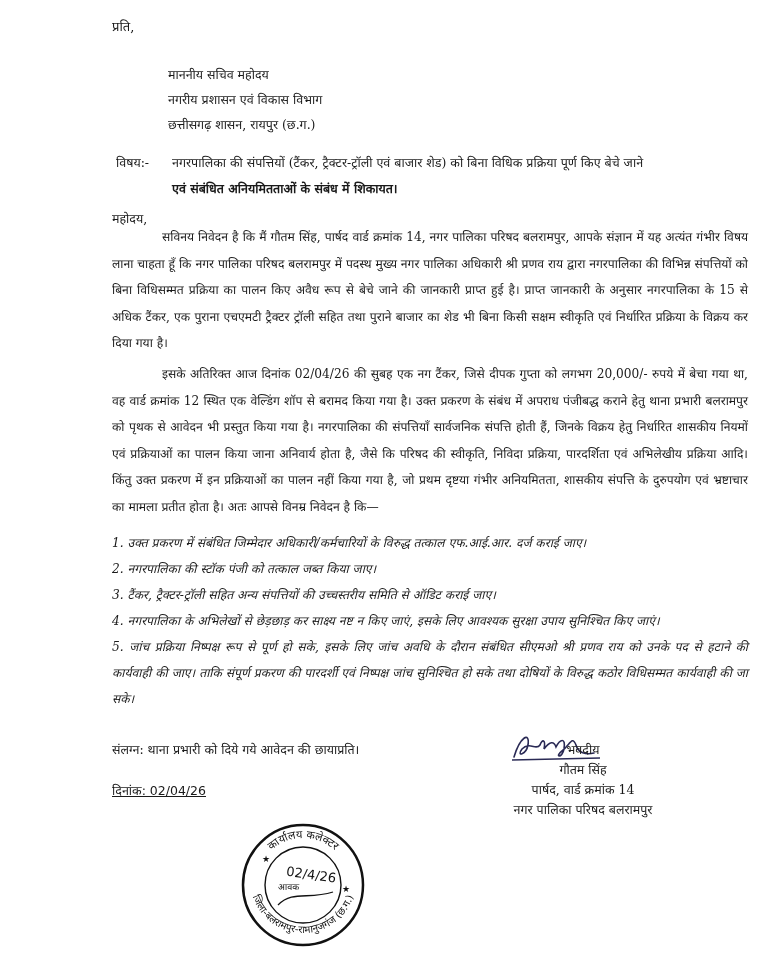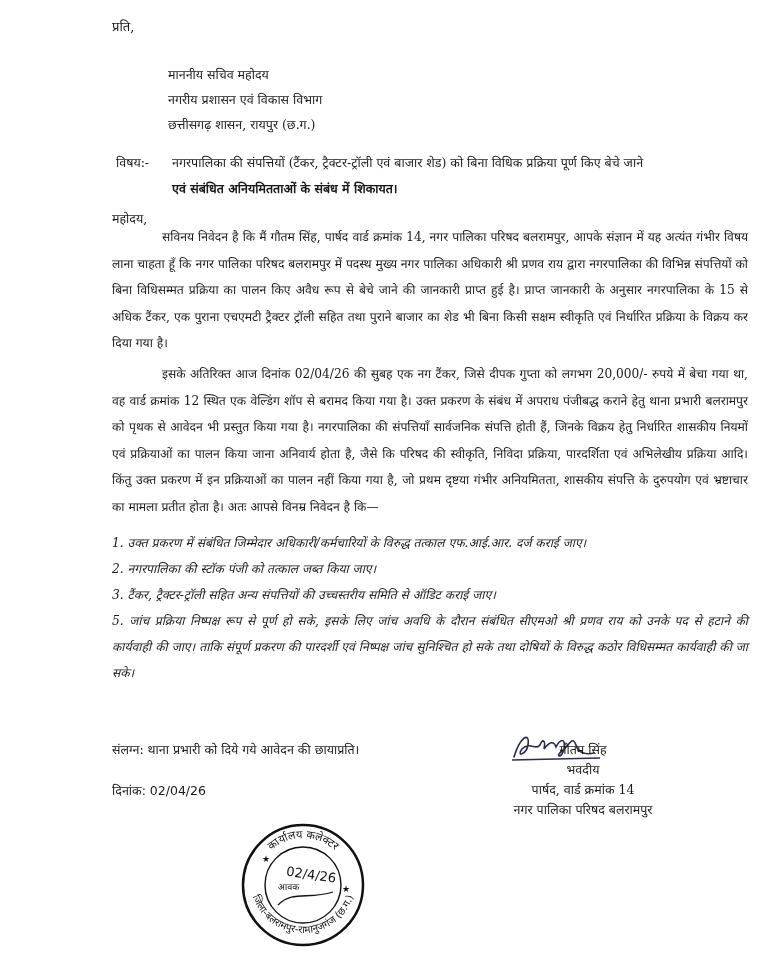--- a/index.html
+++ b/index.html
@@ -17,21 +17,21 @@
   .subject .line2 { padding-left: 56px; display: block; font-weight: bold; }
   .greeting { left: 84px; top: 210px; font-size: 12.5px; }
   .para {
     position: absolute; left: 84px; width: 636px; font-size: 12.2px;
     line-height: 26.5px; text-align: justify; text-indent: 50px;
     white-space: normal;
   }
   .list { position: absolute; left: 84px; width: 636px; font-size: 12.2px; line-height: 26px; }
   .list .item { text-align: justify; font-style: italic; }
   .attach { left: 84px; top: 741px; font-size: 12.5px; }
-  .date { left: 84px; top: 782px; font-size: 12.5px; font-family: "DejaVu Sans", "Liberation Sans", sans-serif; }
+  .date { left: 84px; top: 782px; font-size: 12.5px; font-family: "DejaVu Sans", "Liberation Sans", sans-serif; text-decoration: underline; }
   .sigblock { position: absolute; left: 450px; top: 740px; width: 210px; text-align: center; font-size: 12.5px; line-height: 20px; }
   .sig-svg { position: absolute; left: 478px; top: 727px; }
   .stamp { position: absolute; left: 210px; top: 820px; }
 </style>
 </head>
 <body>
 
 <div class="page">
 
   <div class="abs salutation">प्रति,</div>
@@ -47,34 +47,35 @@
 
   <div class="abs greeting">महोदय,</div>
 
   <p class="para" style="top:224px; margin:0;">सविनय निवेदन है कि मैं गौतम सिंह, पार्षद वार्ड क्रमांक 14, नगर पालिका परिषद बलरामपुर, आपके संज्ञान में यह अत्यंत गंभीर विषय लाना चाहता हूँ कि नगर पालिका परिषद बलरामपुर में पदस्थ मुख्य नगर पालिका अधिकारी श्री प्रणव राय द्वारा नगरपालिका की विभिन्न संपत्तियों को बिना विधिसम्मत प्रक्रिया का पालन किए अवैध रूप से बेचे जाने की जानकारी प्राप्त हुई है। प्राप्त जानकारी के अनुसार नगरपालिका के 15 से अधिक टैंकर, एक पुराना एचएमटी ट्रैक्टर ट्रॉली सहित तथा पुराने बाजार का शेड भी बिना किसी सक्षम स्वीकृति एवं निर्धारित प्रक्रिया के विक्रय कर दिया गया है।</p>
   <p class="para" style="top:361px; margin:0;">इसके अतिरिक्त आज दिनांक 02/04/26 की सुबह एक नग टैंकर, जिसे दीपक गुप्ता को लगभग 20,000/- रुपये में बेचा गया था, वह वार्ड क्रमांक 12 स्थित एक वेल्डिंग शॉप से बरामद किया गया है। उक्त प्रकरण के संबंध में अपराध पंजीबद्ध कराने हेतु थाना प्रभारी बलरामपुर को पृथक से आवेदन भी प्रस्तुत किया गया है। नगरपालिका की संपत्तियाँ सार्वजनिक संपत्ति होती हैं, जिनके विक्रय हेतु निर्धारित शासकीय नियमों एवं प्रक्रियाओं का पालन किया जाना अनिवार्य होता है, जैसे कि परिषद की स्वीकृति, निविदा प्रक्रिया, पारदर्शिता एवं अभिलेखीय प्रक्रिया आदि। किंतु उक्त प्रकरण में इन प्रक्रियाओं का पालन नहीं किया गया है, जो प्रथम दृष्टया गंभीर अनियमितता, शासकीय संपत्ति के दुरुपयोग एवं भ्रष्टाचार का मामला प्रतीत होता है। अतः आपसे विनम्र निवेदन है कि—</p>
 
   <div class="list" style="top:530px">
     <div class="item">1. उक्त प्रकरण में संबंधित जिम्मेदार अधिकारी/कर्मचारियों के विरुद्ध तत्काल एफ.आई.आर. दर्ज कराई जाए।</div>
     <div class="item">2. नगरपालिका की स्टॉक पंजी को तत्काल जब्त किया जाए।</div>
     <div class="item">3. टैंकर, ट्रैक्टर-ट्रॉली सहित अन्य संपत्तियों की उच्चस्तरीय समिति से ऑडिट कराई जाए।</div>
+    <div class="item">4. नगरपालिका के अभिलेखों से छेड़छाड़ कर साक्ष्य नष्ट न किए जाएं, इसके लिए आवश्यक सुरक्षा उपाय सुनिश्चित किए जाएं।</div>
     <div class="item">5. जांच प्रक्रिया निष्पक्ष रूप से पूर्ण हो सके, इसके लिए जांच अवधि के दौरान संबंधित सीएमओ श्री प्रणव राय को उनके पद से हटाने की कार्यवाही की जाए। ताकि संपूर्ण प्रकरण की पारदर्शी एवं निष्पक्ष जांच सुनिश्चित हो सके तथा दोषियों के विरुद्ध कठोर विधिसम्मत कार्यवाही की जा सके।</div>
   </div>
 
   <div class="abs attach">संलग्न: थाना प्रभारी को दिये गये आवेदन की छायाप्रति।</div>
   <div class="abs date">दिनांक: 02/04/26</div>
 
   <svg class="sig-svg" width="100" height="40" viewBox="0 0 100 40">
     <path d="M8 30 C 14 10, 24 4, 22 18 C 20 28, 10 30, 16 22 C 24 14, 30 24, 34 18 C 36 12, 40 12, 38 22 C 44 14, 48 14, 50 20 C 54 12, 60 10, 58 22 C 56 32, 48 30, 56 24 C 64 18, 66 8, 70 18 C 72 26, 80 28, 88 26" fill="none" stroke="#2a2a55" stroke-width="1.6" stroke-linecap="round"></path>
     <path d="M6 33 L 94 31" stroke="#2a2a55" stroke-width="1.4"></path>
   </svg>
 
   <div class="sigblock">
+    <div>भवदीय</div>
     <div>गौतम सिंह</div>
-    <div>भवदीय</div>
     <div>पार्षद, वार्ड क्रमांक 14</div>
     <div>नगर पालिका परिषद बलरामपुर</div>
   </div>
 
   <svg class="stamp" width="130" height="130" viewBox="0 0 130 130">
     <defs>
       <path id="stampTopArc" d="M 18 65 A 47 47 0 0 1 112 65"></path>
       <path id="stampBottomArc" d="M 12 60 A 53 53 0 0 0 118 60"></path>
     </defs>
     <circle cx="65" cy="65" r="60" fill="none" stroke="#111" stroke-width="2.5"></circle>

